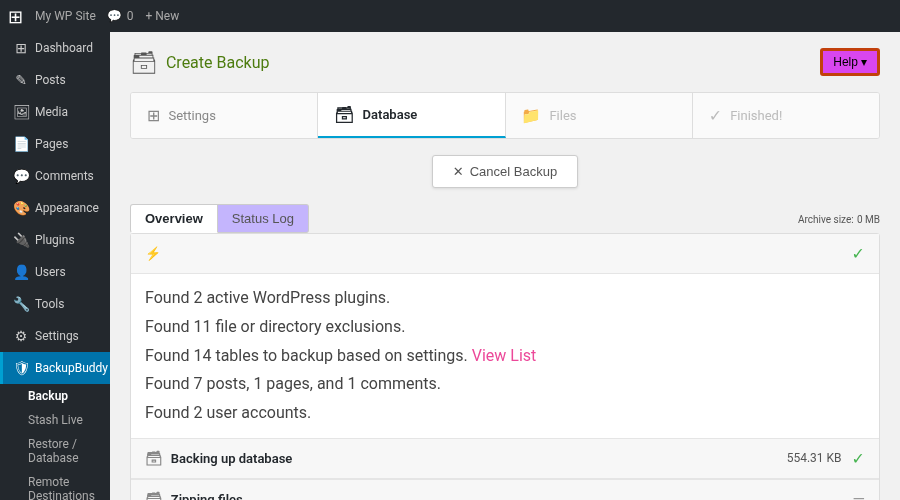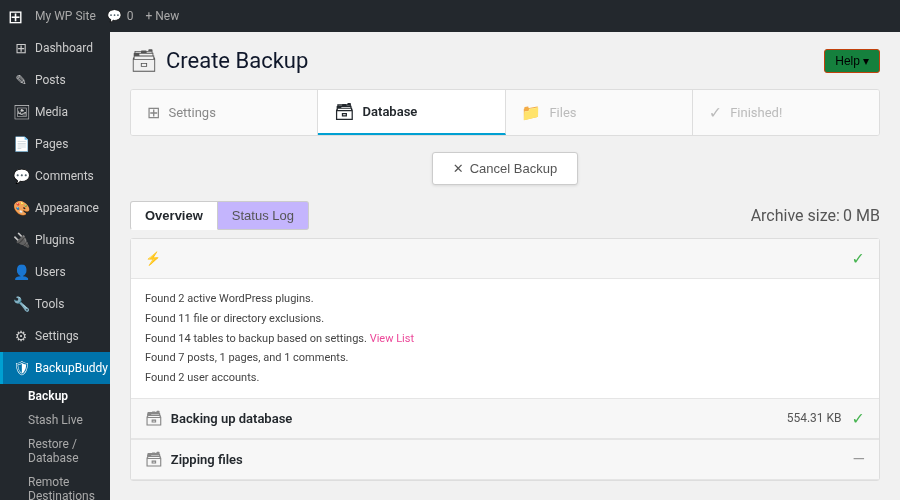--- a/index.html
+++ b/index.html
@@ -75,27 +75,27 @@
       align-items: center;
       justify-content: space-between;
       margin-bottom: 16px;
     }
     .page-title-area {
       display: flex;
       align-items: center;
       gap: 8px;
     }
     .page-title {
-      font-size: 22px;
+      font-size: 16px;
       font-weight: 400;
-      color: #0f172a;
+      color: #4d7c0f;
     }
     .help-btn {
-      background: #15803d;
-      border: 1px solid #c2410c;
+      background: #d946ef;
+      border: 3px solid #c2410c;
       border-radius: 3px;
       padding: 4px 10px;
       font-size: 12px;
       cursor: pointer;
       display: flex;
       align-items: flex-start;
       gap: 3px;
     }
 
     
@@ -146,38 +146,38 @@
       gap: 6px;
       color: #555;
       box-shadow: 0 1px 3px rgba(0,0,0,0.1);
     }
 
     
     .overview-header {
       display: flex;
       align-items: center;
       justify-content: space-between;
-      margin-bottom: 8px;
+      margin-bottom: 0;
     }
     .overview-tabs {
       display: flex;
       gap: 0;
     }
     .overview-tab {
       padding: 6px 14px;
       border: 1px solid #ccc;
       background: #c4b5fd;
       cursor: pointer;
       font-size: 13px;
       color: #555;
     }
     .overview-tab:first-child { border-radius: 3px 0 0 3px; }
     .overview-tab:last-child { border-radius: 0 3px 3px 0; border-left: none; }
     .overview-tab.active { background: #fff; border-bottom-color: #fff; color: #23282d; font-weight: 600; }
-    .archive-size { font-size: 16px; color: #555; }
+    .archive-size { font-size: 10px; color: #555; }
 
     
     .log-panel {
       background: #fff;
       border: 1px solid #ddd;
       border-radius: 3px;
     }
 
     .log-section {
       border-bottom: 1px solid #e5e5e5;
@@ -200,21 +200,21 @@
       font-weight: 600;
     }
     .log-section-icon { color: #888; }
     .check-green { color: #46b450; font-size: 16px; }
     .dash-gray { color: #999; font-size: 16px; }
 
     .log-section-body {
       padding: 10px 14px;
     }
     .log-line {
-      font-size: 11px;
+      font-size: 16px;
       color: #444;
       line-height: 1.8;
     }
     .log-link { color: #ec4899; text-decoration: none; }
 
     .log-section-right {
       display: flex;
       align-items: center;
       gap: 10px;
       font-size: 12px;

